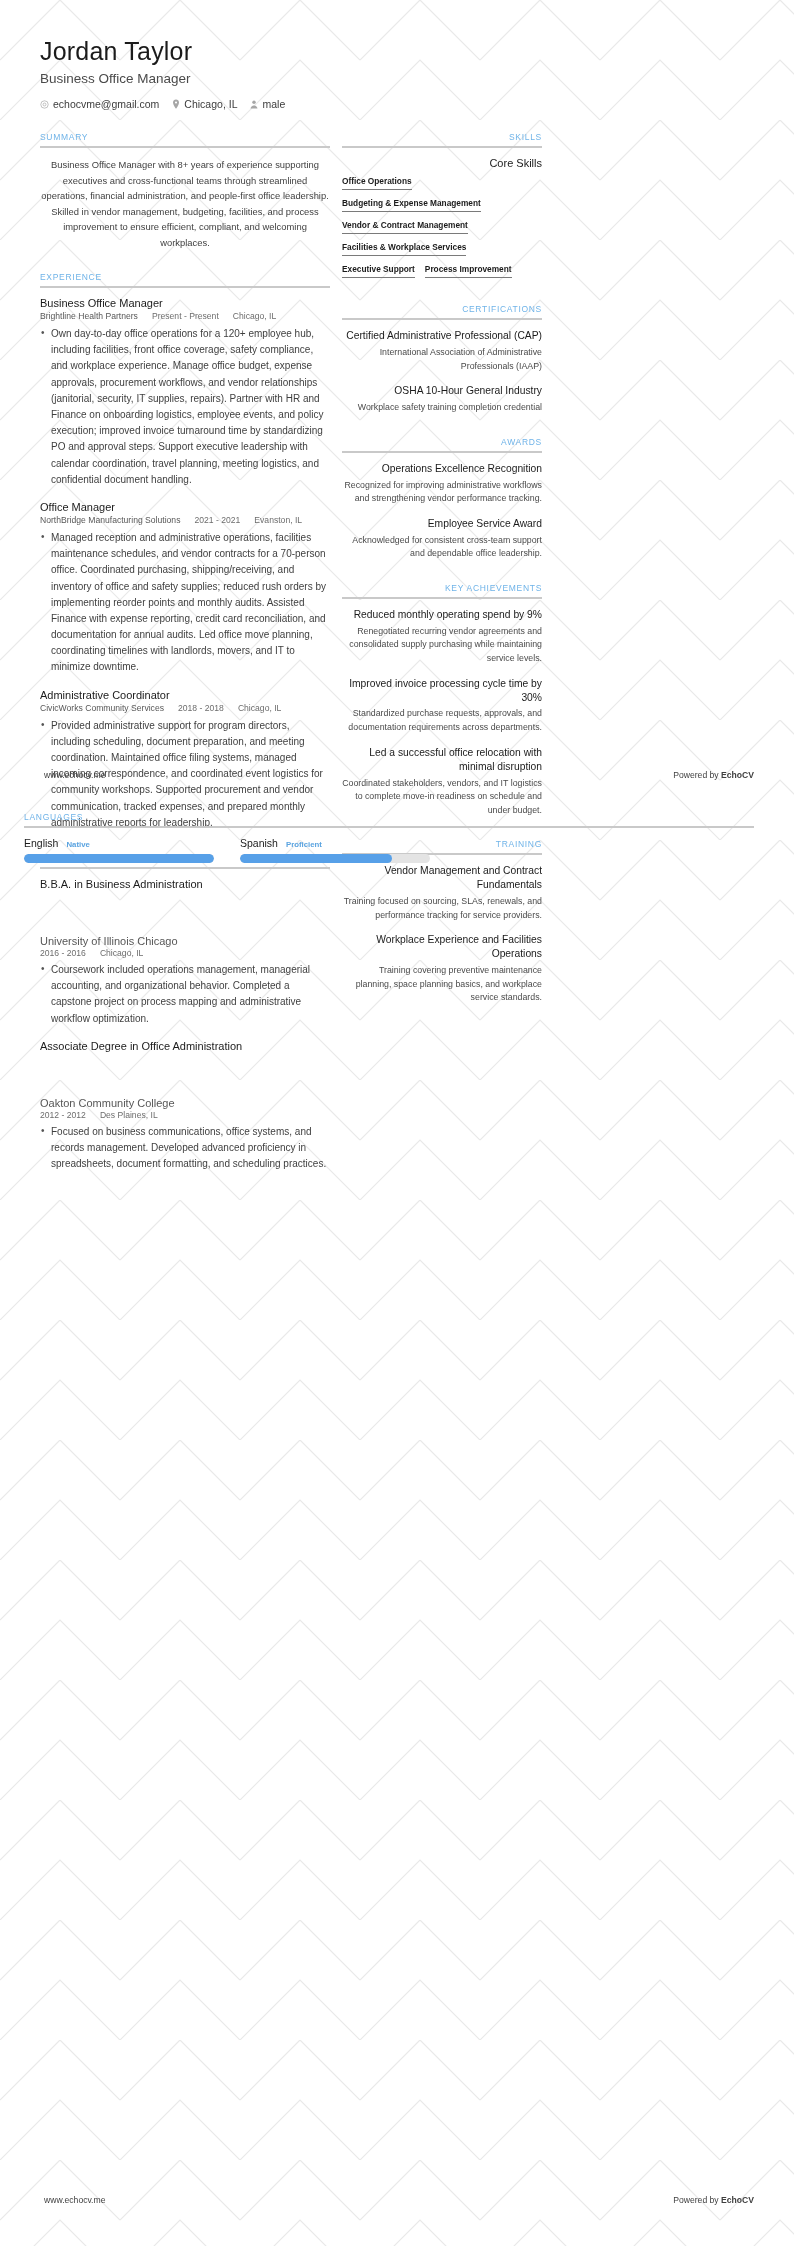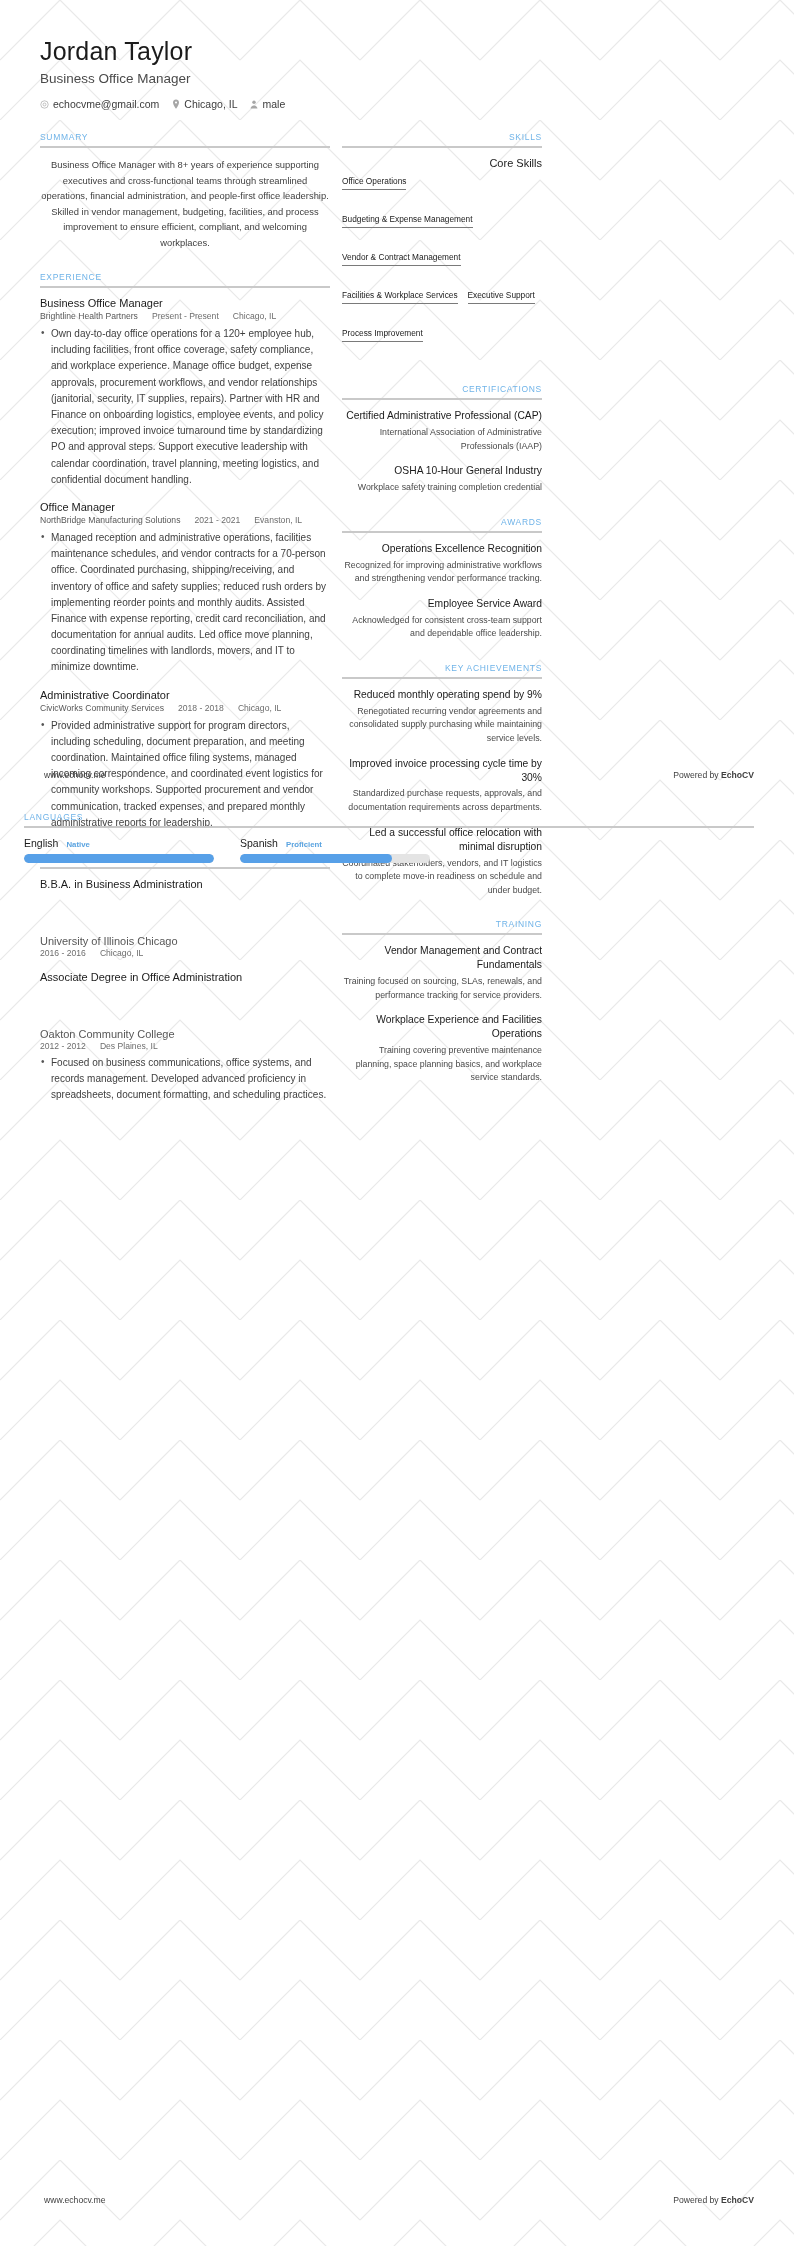--- a/index.html
+++ b/index.html
@@ -164,25 +164,25 @@
     font-weight: 400;
     margin-bottom: 7px;
   }
   .skill-tags {
     display: flex;
     flex-wrap: wrap;
     gap: 4px 10px;
   }
   .skill-tag {
     font-size: 8.3px;
-    font-weight: normal;
+    font-weight: bold;
     color: #1b1b1b;
     border-bottom: 1.5px solid #7a7a7a;
     padding-bottom: 3px;
-    margin-bottom: 20px;
+    margin-bottom: 4px;
     white-space: nowrap;
   }
 
   .rc-item { margin-bottom: 11px; }
   .rc-item-title {
     font-size: 10.3px;
     color: #1b1b1b;
     font-weight: 400;
     line-height: 1.35;
     margin-bottom: 3px;
@@ -359,20 +359,23 @@
           <div class="section-title">EDUCATION</div>
           <div class="section-rule"></div>
 
           <div class="entry">
             <div class="entry-title">B.B.A. in Business Administration</div>
             <div class="edu-org">University of Illinois Chicago</div>
             <div class="edu-meta">
               <span>2016  -  2016</span>
               <span>Chicago, IL</span>
             </div>
+            <ul class="bullets">
+              <li>Coursework included operations management, managerial accounting, and organizational behavior. Completed a capstone project on process mapping and administrative workflow optimization.</li>
+            </ul>
           </div>
 
           <div class="entry">
             <div class="entry-title">Associate Degree in Office Administration</div>
             <div class="edu-org">Oakton Community College</div>
             <div class="edu-meta">
               <span>2012  -  2012</span>
               <span>Des Plaines, IL</span>
             </div>
             <ul class="bullets">

